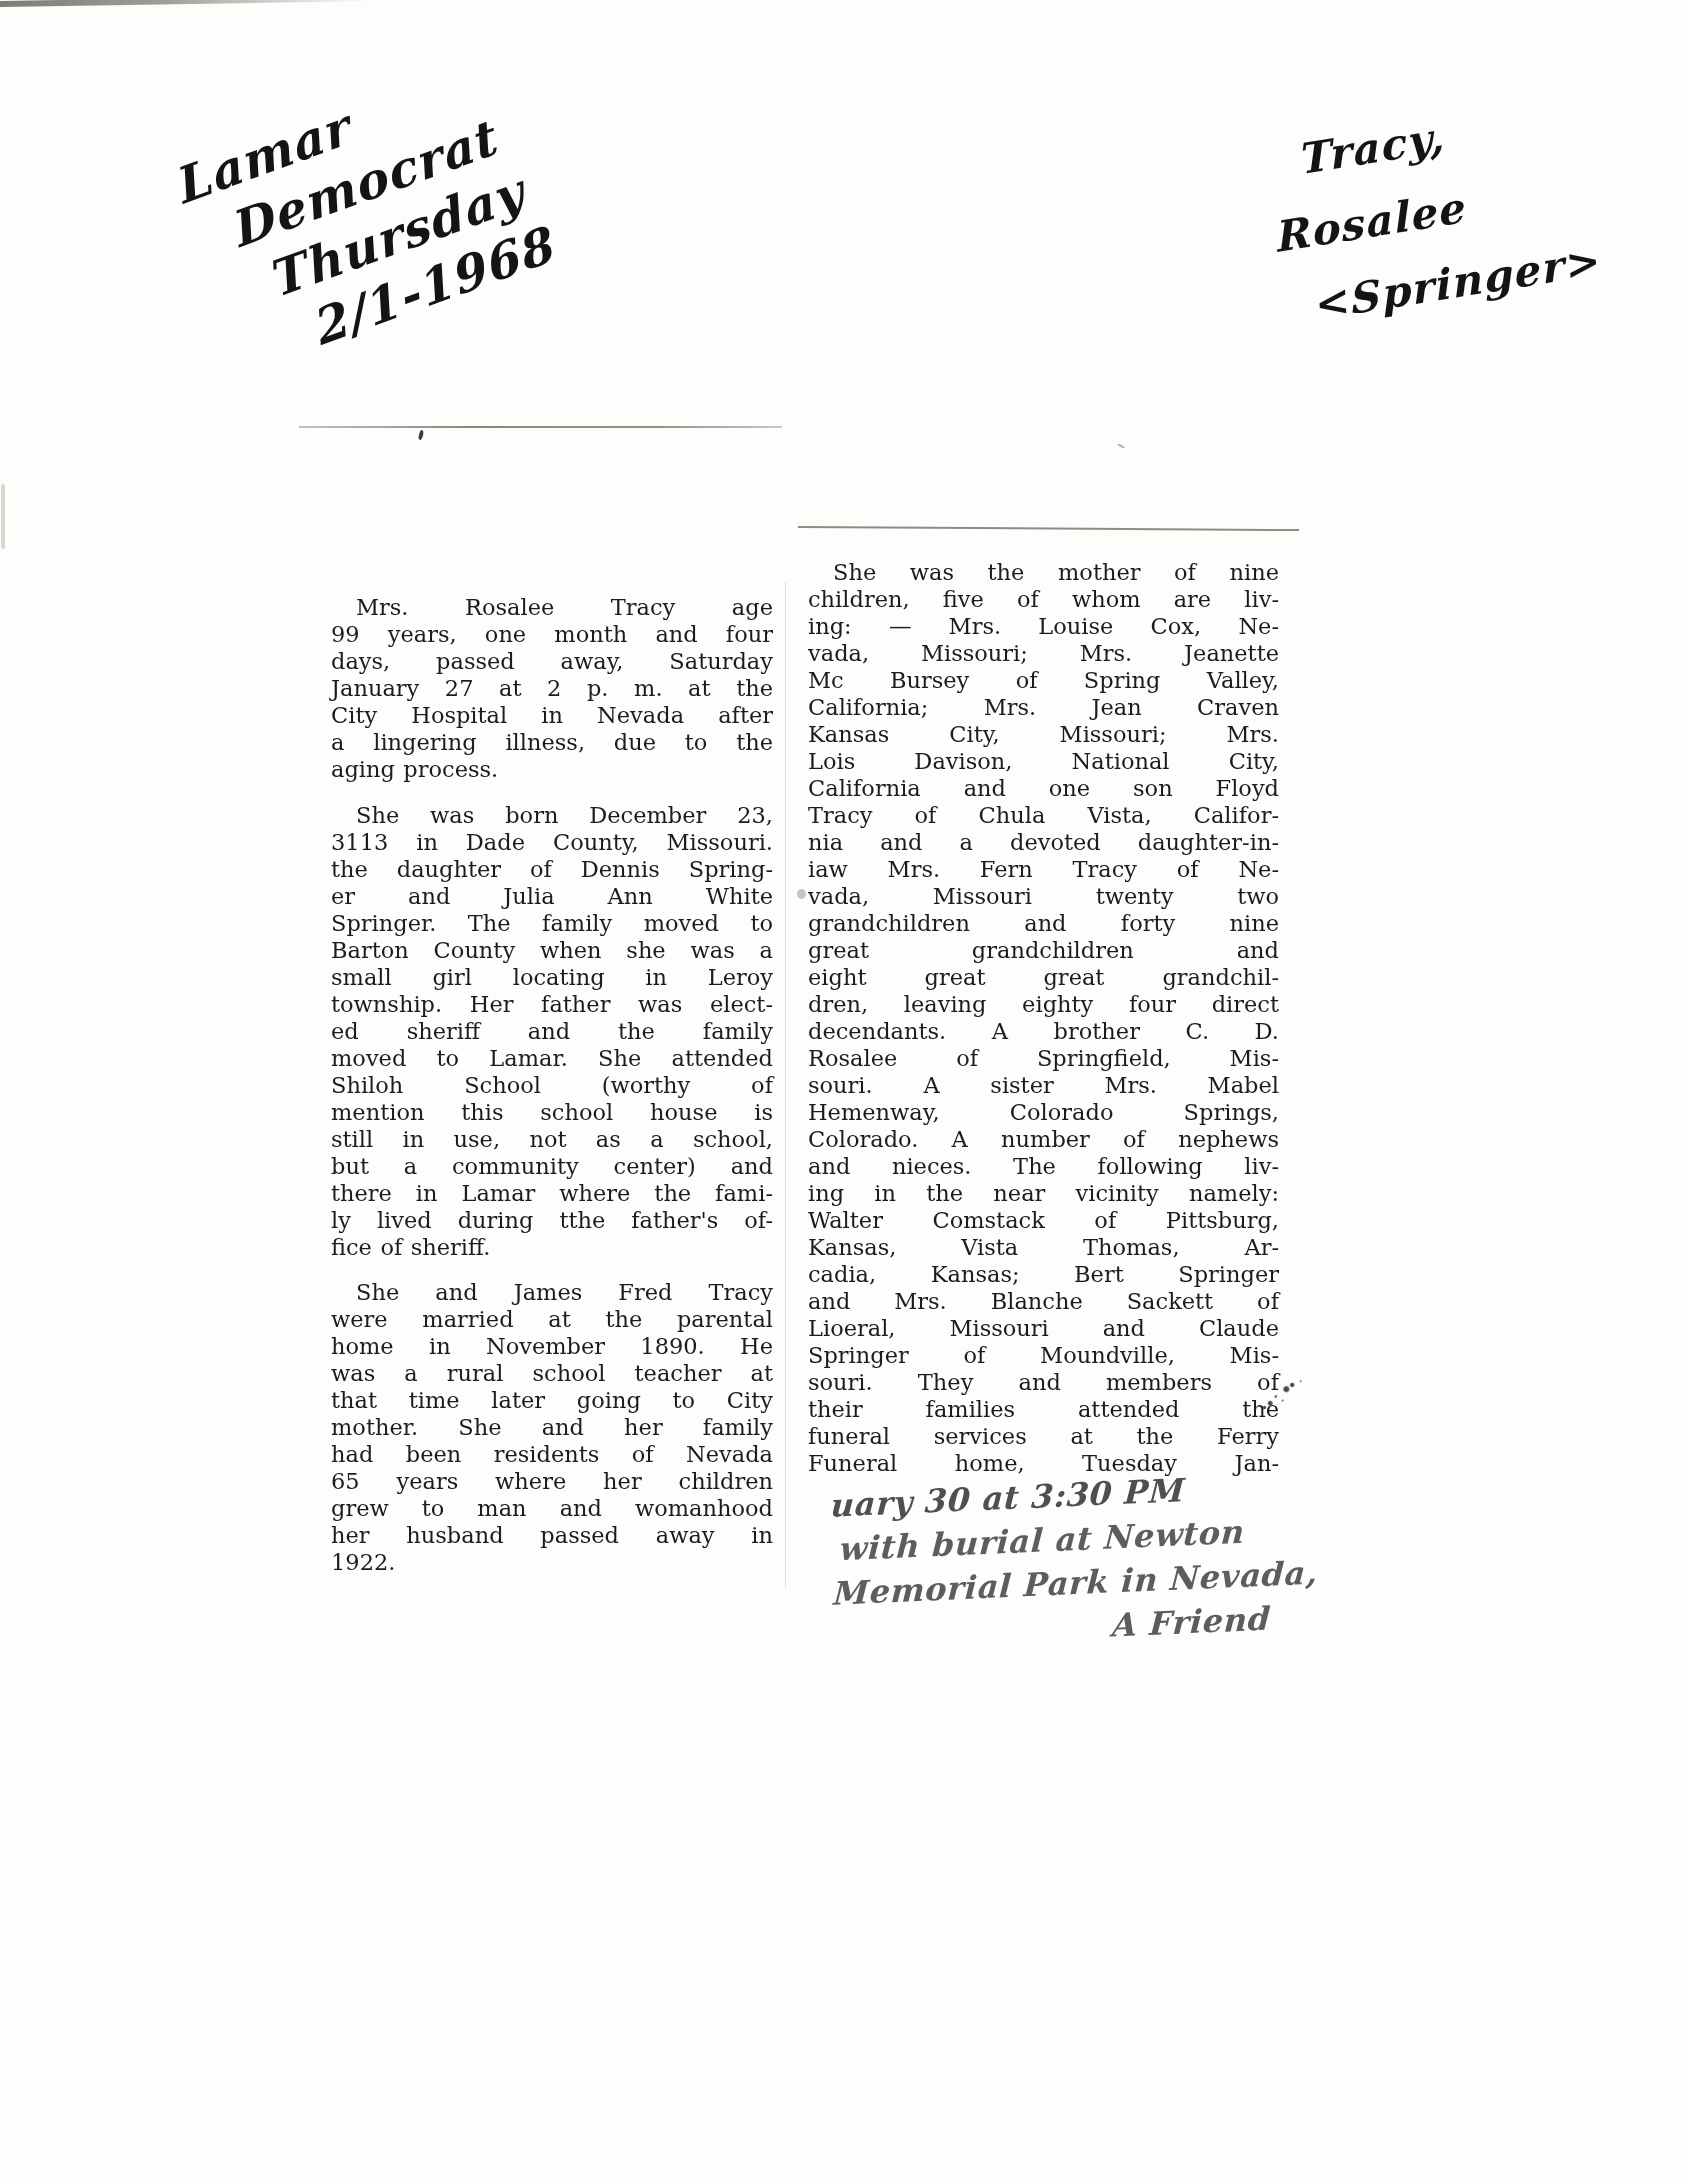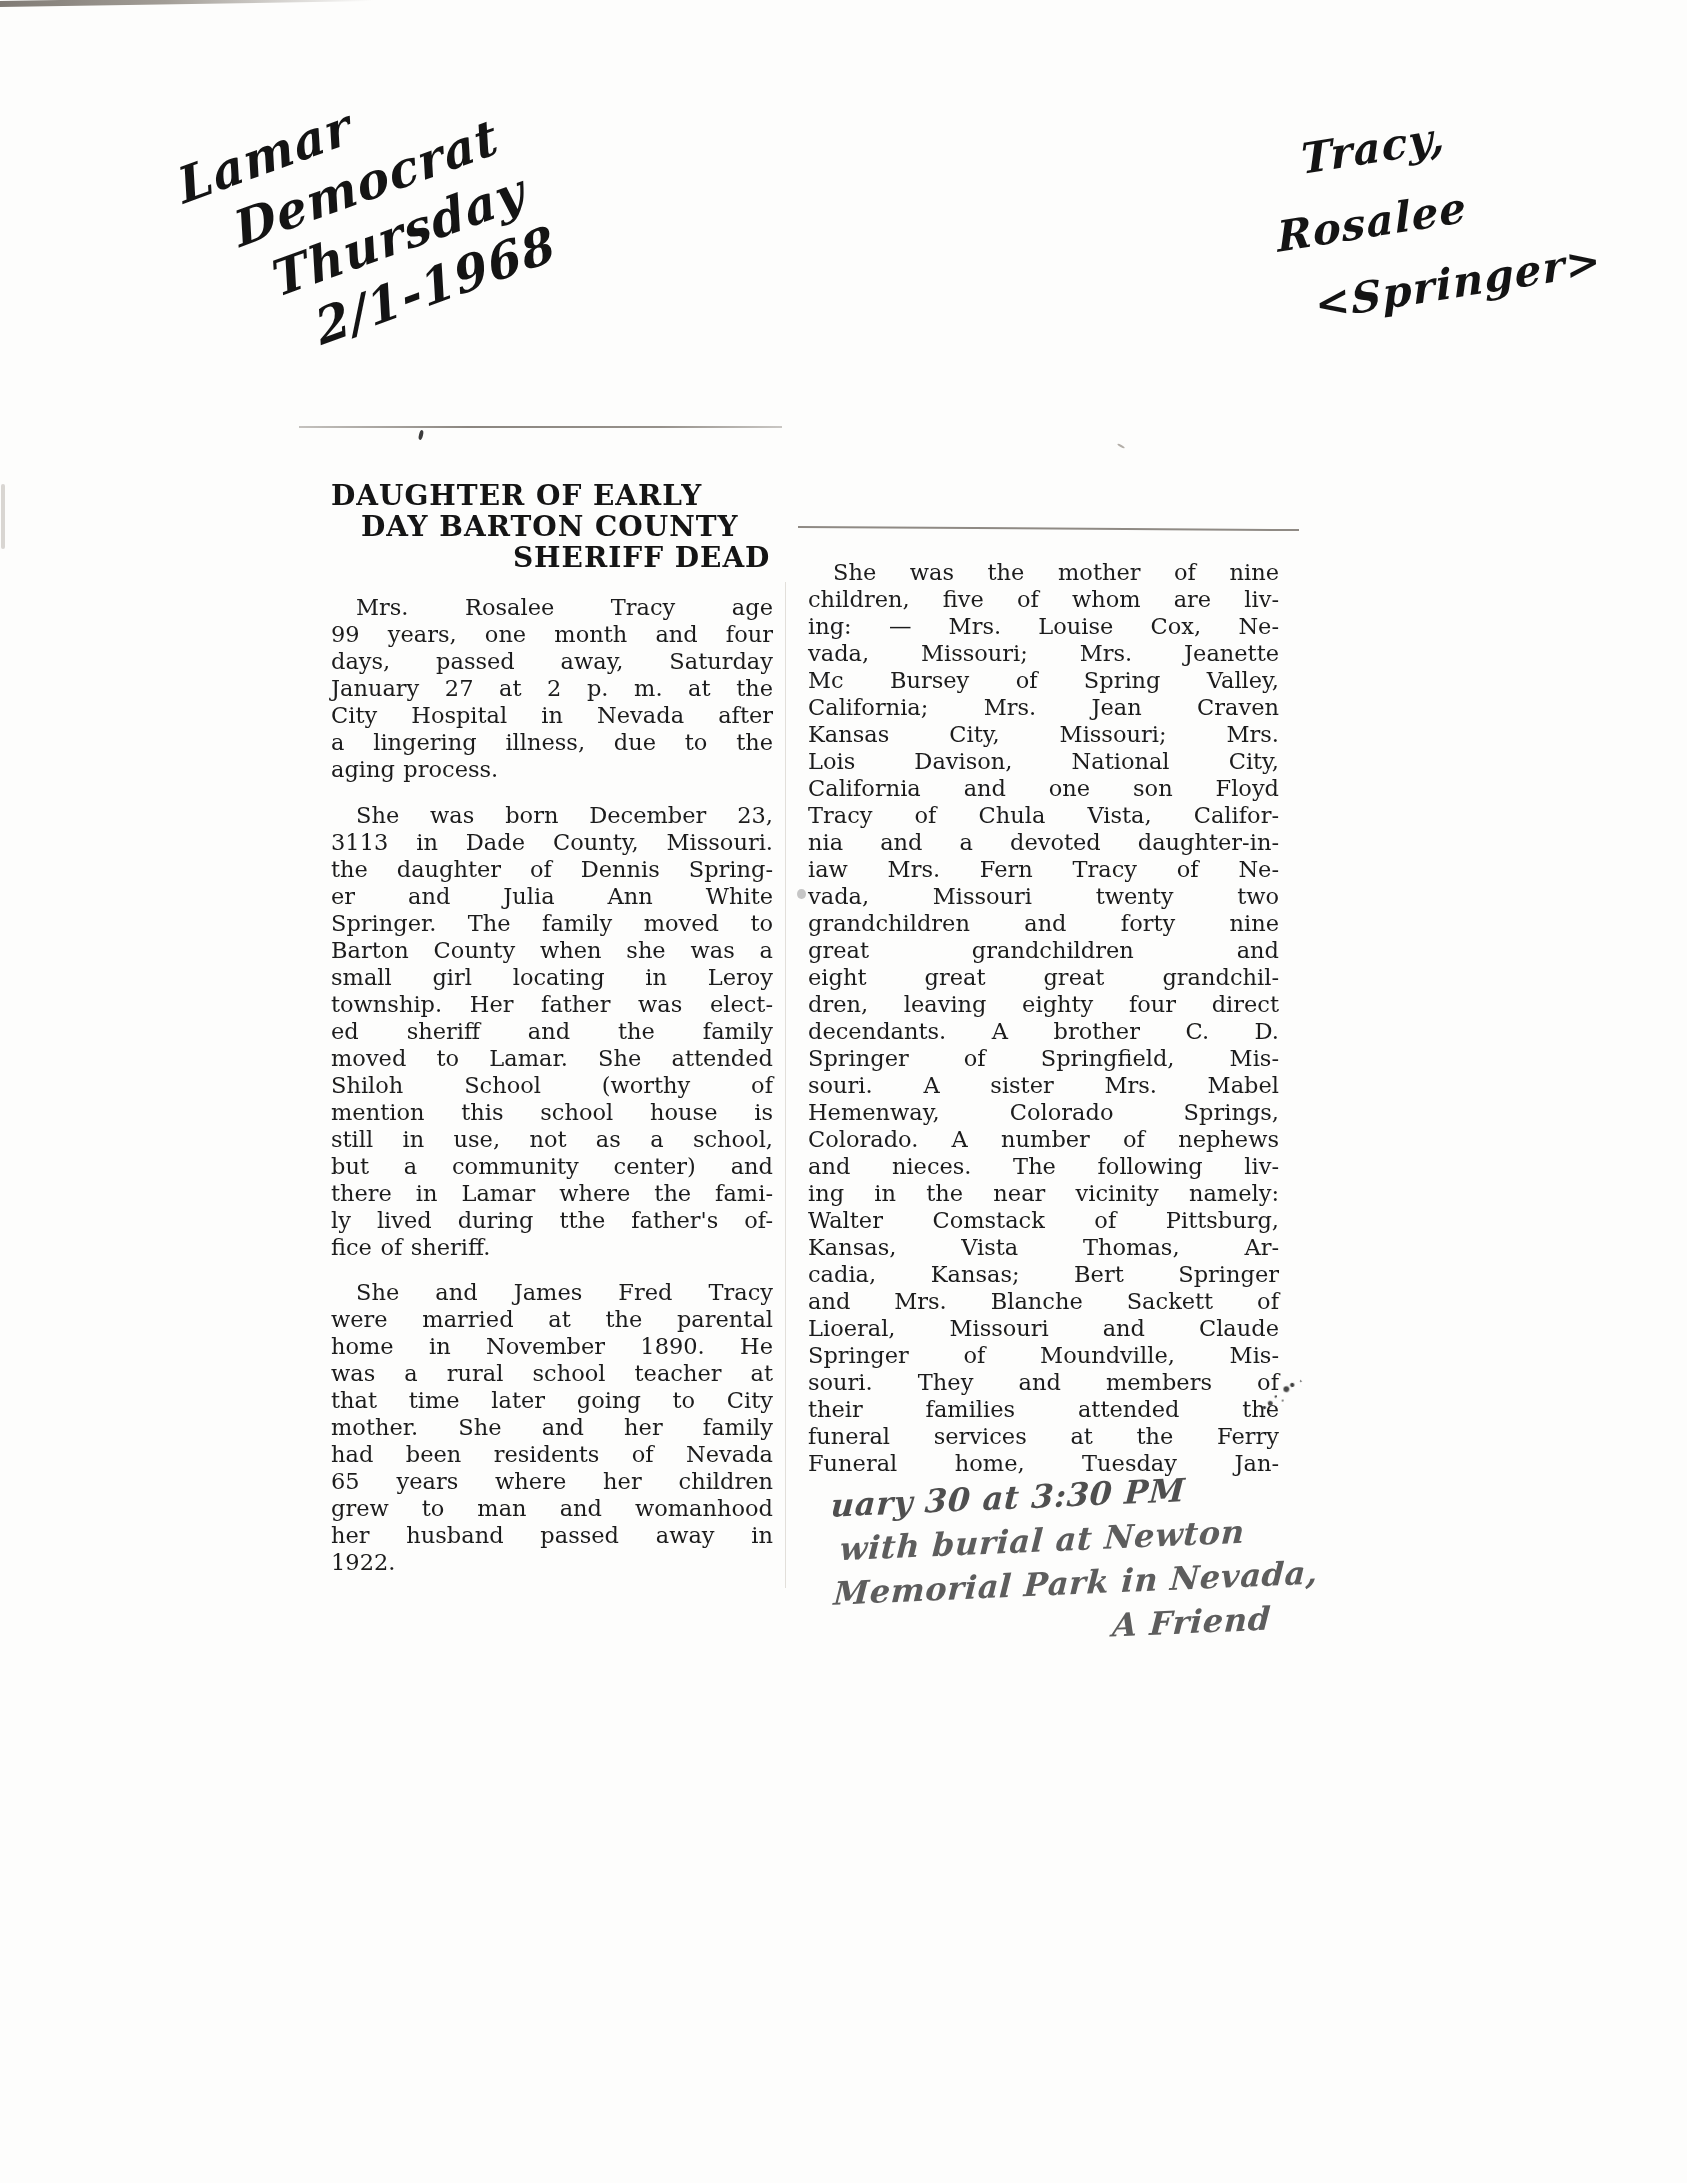--- a/index.html
+++ b/index.html
@@ -108,25 +108,20 @@
   <div class="hw hw-tr">
       <div class="hw-line">Tracy,</div>
       <div class="hw-line">Rosalee</div>
       <div class="hw-line">&lt;Springer&gt;</div>
     </div>
 
   <div class="rule rule-left"></div>
   <div class="rule rule-right"></div>
   <div class="clip-edge"></div>
 
-  <div class="headline">
-    <div class="hl-1">DAUGHTER OF EARLY</div>
-    <div class="hl-2">DAY BARTON COUNTY</div>
-    <div class="hl-3">SHERIFF DEAD</div>
-  </div>
 
   <div class="col col-left">
       <div class="para">
         <div class="tline first">Mrs. Rosalee Tracy age</div>
         <div class="tline">99 years, one month and four</div>
         <div class="tline">days, passed away, Saturday</div>
         <div class="tline">January 27 at 2 p. m. at the</div>
         <div class="tline">City Hospital in Nevada after</div>
         <div class="tline">a lingering illness, due to the</div>
         <div class="tline flush">aging process.</div>
@@ -178,21 +173,21 @@
         <div class="tline">California and one son Floyd</div>
         <div class="tline">Tracy of Chula Vista, Califor-</div>
         <div class="tline">nia and a devoted daughter-in-</div>
         <div class="tline">iaw Mrs. Fern Tracy of Ne-</div>
         <div class="tline">vada, Missouri twenty two</div>
         <div class="tline">grandchildren and forty nine</div>
         <div class="tline">great grandchildren and</div>
         <div class="tline">eight great great grandchil-</div>
         <div class="tline">dren, leaving eighty four direct</div>
         <div class="tline">decendants. A brother C. D.</div>
-        <div class="tline">Springer of Springfield, Mis-</div>
+        <div class="tline">Rosalee of Springfield, Mis-</div>
         <div class="tline">souri. A sister Mrs. Mabel</div>
         <div class="tline">Hemenway, Colorado Springs,</div>
         <div class="tline">Colorado. A number of nephews</div>
         <div class="tline">and nieces. The following liv-</div>
         <div class="tline">ing in the near vicinity namely:</div>
         <div class="tline">Walter Comstack of Pittsburg,</div>
         <div class="tline">Kansas, Vista Thomas, Ar-</div>
         <div class="tline">cadia, Kansas; Bert Springer</div>
         <div class="tline">and Mrs. Blanche Sackett of</div>
         <div class="tline">Lioeral, Missouri and Claude</div>

